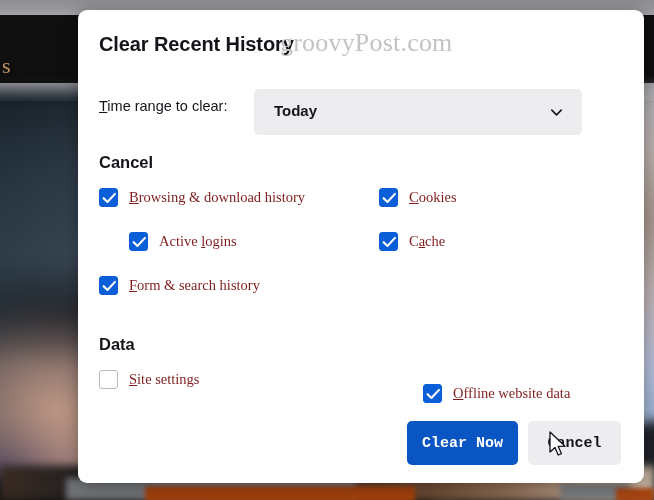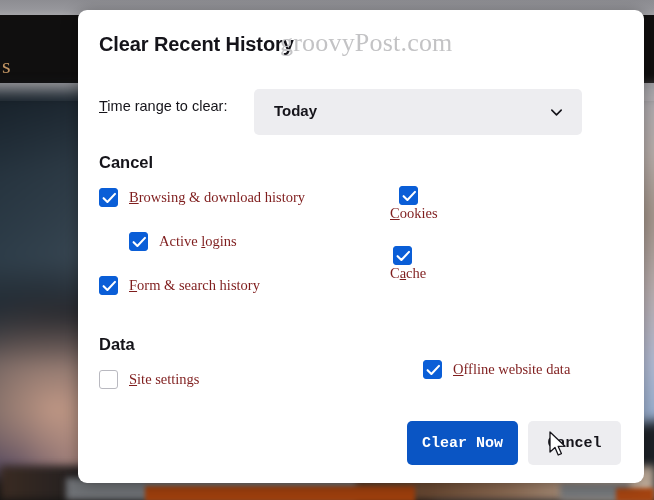--- a/index.html
+++ b/index.html
@@ -329,57 +329,57 @@
 
   <div id="checkbox-container">
       <div class="cb-row cb-col-left" style="top: 176px;">
         <span class="checkbox checked">
           <svg width="15" height="13" viewBox="0 0 15 13">
             <path d="M1.6 6.2 L5.4 10 L13 1.9" fill="none" stroke="#ffffff" stroke-width="2.1" stroke-linecap="round" stroke-linejoin="round"></path>
           </svg>
         </span>
         <span class="cb-label"><span class="ak">B</span><span>rowsing &amp; download history</span></span>
       </div>
-      <div class="cb-row cb-col-right" style="top: 176px; flex-direction: column;">
+      <div class="cb-row cb-col-right" style="top: 176px;">
         <span class="checkbox checked">
           <svg width="15" height="13" viewBox="0 0 15 13">
             <path d="M1.6 6.2 L5.4 10 L13 1.9" fill="none" stroke="#ffffff" stroke-width="2.1" stroke-linecap="round" stroke-linejoin="round"></path>
           </svg>
         </span>
         <span class="cb-label"><span class="ak">C</span><span>ookies</span></span>
       </div>
       <div class="cb-row cb-col-left" style="top: 220px; padding-left: 30px;">
         <span class="checkbox checked">
           <svg width="15" height="13" viewBox="0 0 15 13">
             <path d="M1.6 6.2 L5.4 10 L13 1.9" fill="none" stroke="#ffffff" stroke-width="2.1" stroke-linecap="round" stroke-linejoin="round"></path>
           </svg>
         </span>
         <span class="cb-label"><span>Active </span><span class="ak">l</span><span>ogins</span></span>
       </div>
-      <div class="cb-row cb-col-right" style="top: 236px; flex-direction: column;">
+      <div class="cb-row cb-col-right" style="top: 220px;">
         <span class="checkbox checked">
           <svg width="15" height="13" viewBox="0 0 15 13">
             <path d="M1.6 6.2 L5.4 10 L13 1.9" fill="none" stroke="#ffffff" stroke-width="2.1" stroke-linecap="round" stroke-linejoin="round"></path>
           </svg>
         </span>
         <span class="cb-label"><span>C</span><span class="ak">a</span><span>che</span></span>
       </div>
       <div class="cb-row cb-col-left" style="top: 264px;">
         <span class="checkbox checked">
           <svg width="15" height="13" viewBox="0 0 15 13">
             <path d="M1.6 6.2 L5.4 10 L13 1.9" fill="none" stroke="#ffffff" stroke-width="2.1" stroke-linecap="round" stroke-linejoin="round"></path>
           </svg>
         </span>
         <span class="cb-label"><span class="ak">F</span><span>orm &amp; search history</span></span>
       </div>
       <div class="cb-row cb-col-left" style="top: 358px;">
         <span class="checkbox unchecked"></span>
         <span class="cb-label"><span class="ak">S</span><span>ite settings</span></span>
       </div>
-      <div class="cb-row cb-col-right" style="top: 348px; padding-left: 44px;">
+      <div class="cb-row cb-col-right" style="top: 372px; padding-left: 44px;">
         <span class="checkbox checked">
           <svg width="15" height="13" viewBox="0 0 15 13">
             <path d="M1.6 6.2 L5.4 10 L13 1.9" fill="none" stroke="#ffffff" stroke-width="2.1" stroke-linecap="round" stroke-linejoin="round"></path>
           </svg>
         </span>
         <span class="cb-label"><span class="ak">O</span><span>ffline website data</span></span>
       </div>
     </div>
 
   <div class="btn" id="clear-now-button">Clear Now</div>

